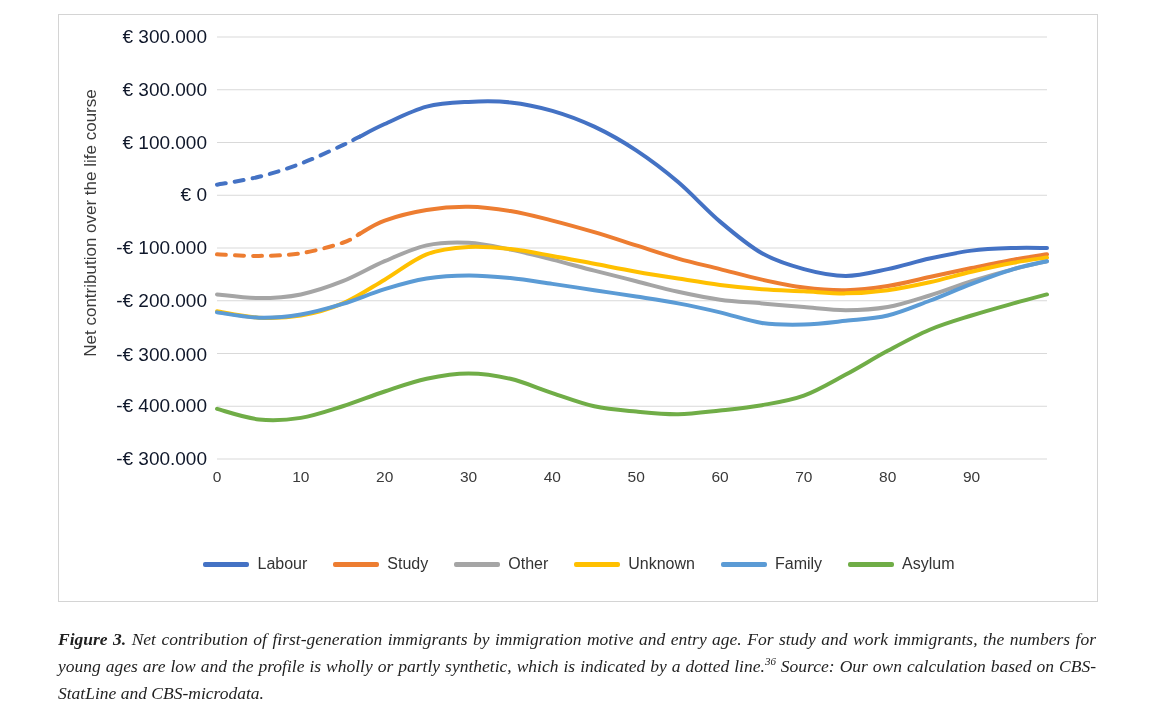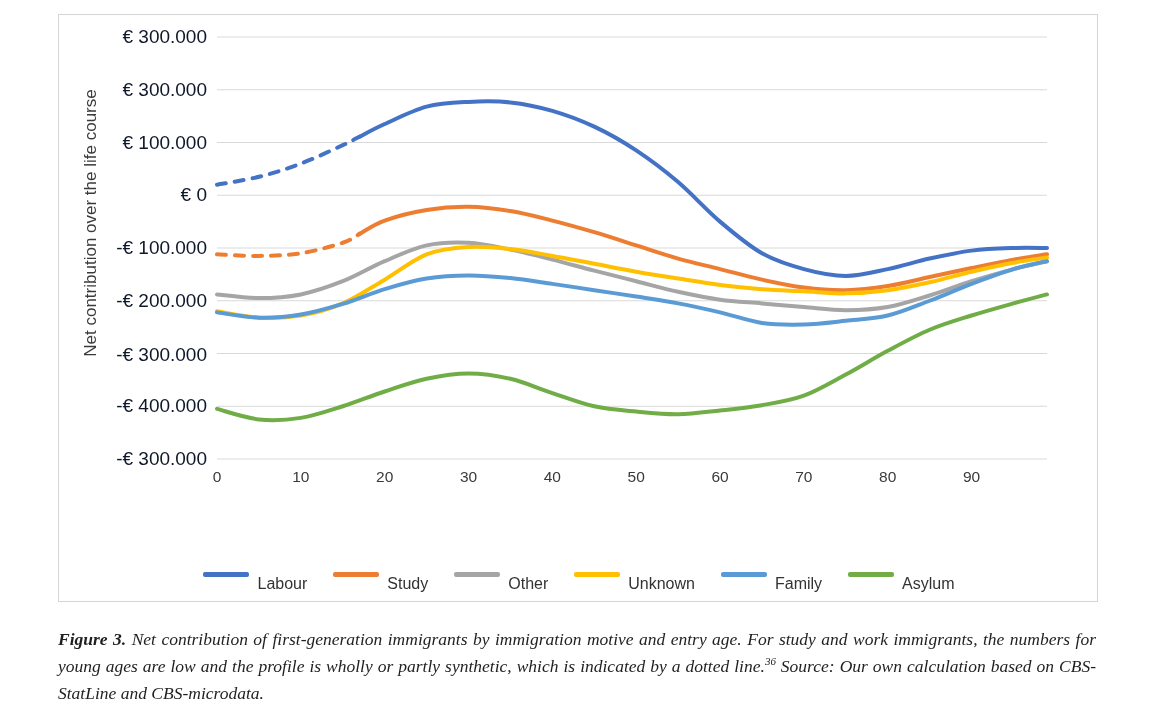--- a/index.html
+++ b/index.html
@@ -93,21 +93,20 @@
   }
   .legend-swatch {
     display: block;
     width: 46px;
     height: 5px;
     border-radius: 2px;
   }
   .legend-label {
     font-size: 16px;
     color: #333333;
-    margin-top: 20px;
   }
   .caption {
     position: absolute;
     left: 58px;
     top: 626px;
     width: 1038px;
     font-family: Liberation Serif, serif;
     font-style: italic;
     font-size: 17.5px;
     line-height: 1.55;

